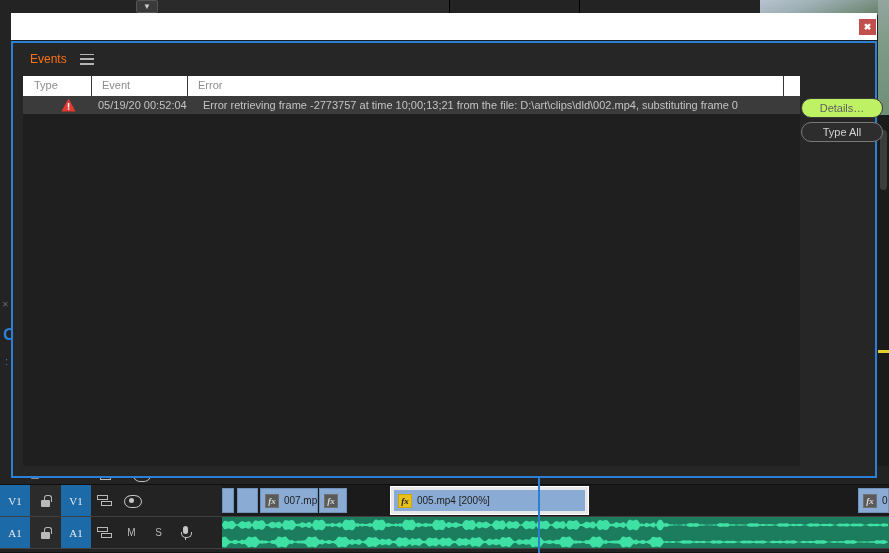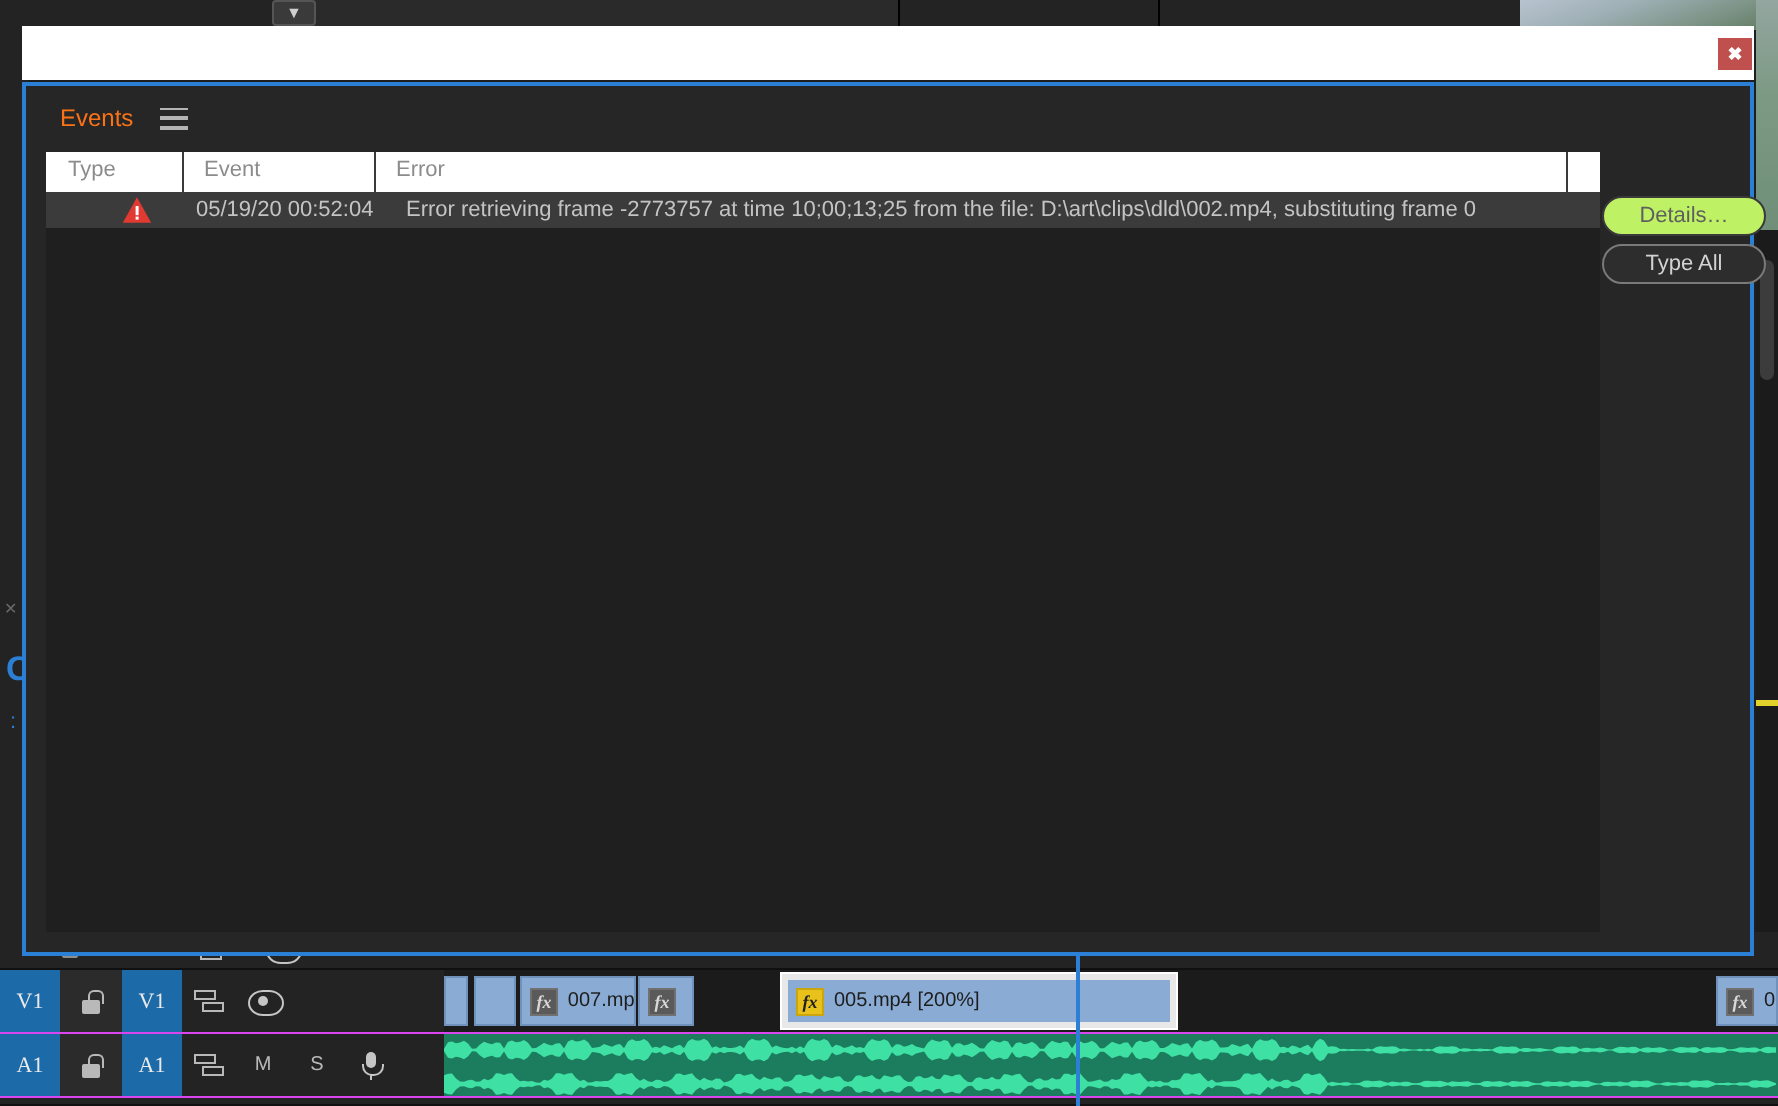--- a/index.html
+++ b/index.html
@@ -75,21 +75,21 @@
     background: #3c3c3c; border-radius: 4px;
   }
   .right-yellow-mark {
     position: absolute; left: 878px; top: 350px; width: 11px; height: 3px;
     background: #e4d22c;
   }
 
   
   .timeline {
     position: absolute; left: 0; top: 466px; width: 889px; height: 87px;
-    background: #d946ef;
+    background: #404040;
   }
   .tl-row-v2 {
     position: absolute; left: 0; top: 0; width: 889px; height: 19px;
     background: #232323; border-bottom: 1px solid #101010;
   }
   .v2-icons { position: absolute; left: 30px; top: 3px; display: flex; gap: 22px;
               color: #8d8d8d; font-size: 10px; }
   .v2-lock { width: 10px; height: 11px; position: relative; }
   .v2-lock::before { content: ""; position: absolute; left: 1px; top: 4px; width: 8px; height: 6px;
                      background: #8d8d8d; border-radius: 1px; }
@@ -379,21 +379,21 @@
       </div>
 
       <div class="list-body" id="events-list">
           <div class="evt-row">
             <div class="warn-ico"><svg width="15" height="14" viewBox="0 0 15 14">
                 <path d="M7.5 0.6 L14.6 13.4 L0.4 13.4 Z" fill="#e03a33"></path>
                 <rect x="6.8" y="5" width="1.5" height="4.6" fill="#fff"></rect>
                 <rect x="6.8" y="10.3" width="1.5" height="1.5" fill="#fff"></rect>
               </svg></div>
             <span class="evt-time">05/19/20 00:52:04</span>
-            <span class="evt-msg">Error retrieving frame -2773757 at time 10;00;13;25 from the file: D:\art\clips\dld\002.mp4, substituting frame 0</span>
+            <span class="evt-msg">Error retrieving frame -2773757 at time 10;00;13;21 from the file: D:\art\clips\dld\002.mp4, substituting frame 0</span>
           </div>
         </div>
 
       <div class="btn-details">Details…</div>
       <div class="btn-clear">Type All</div>
     </div>
   </div>
 </div>
 
 </body></html>

